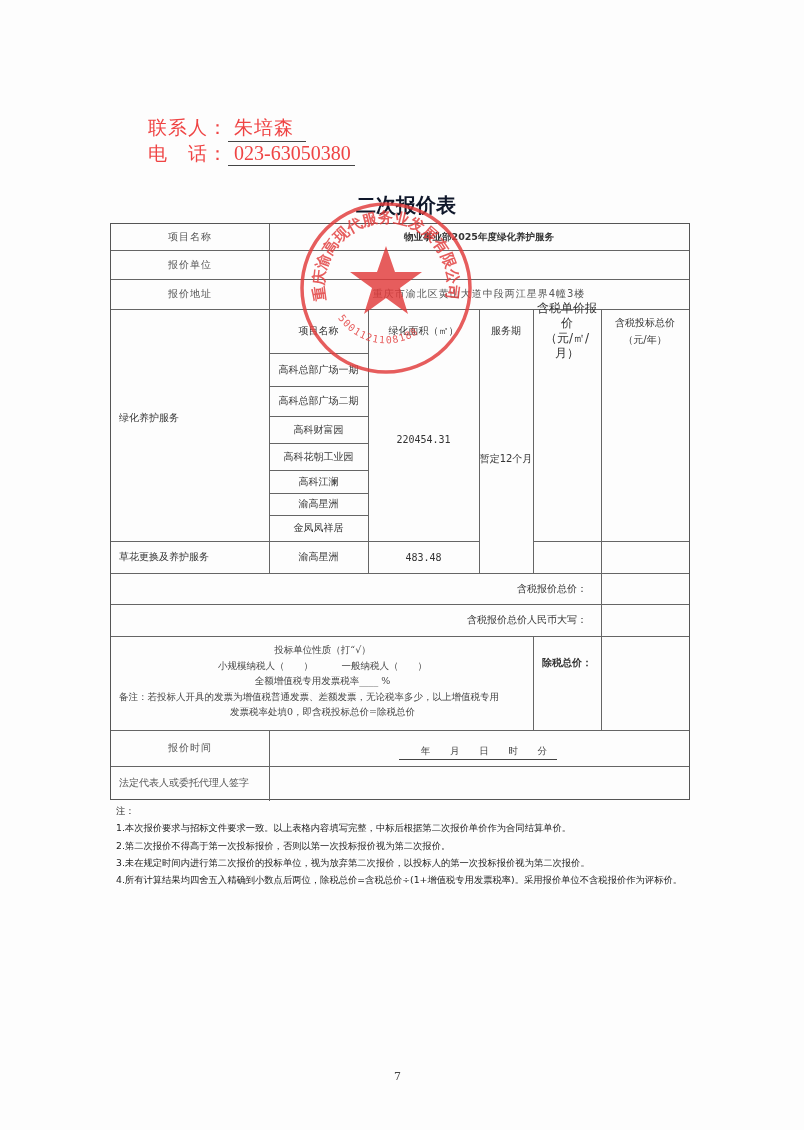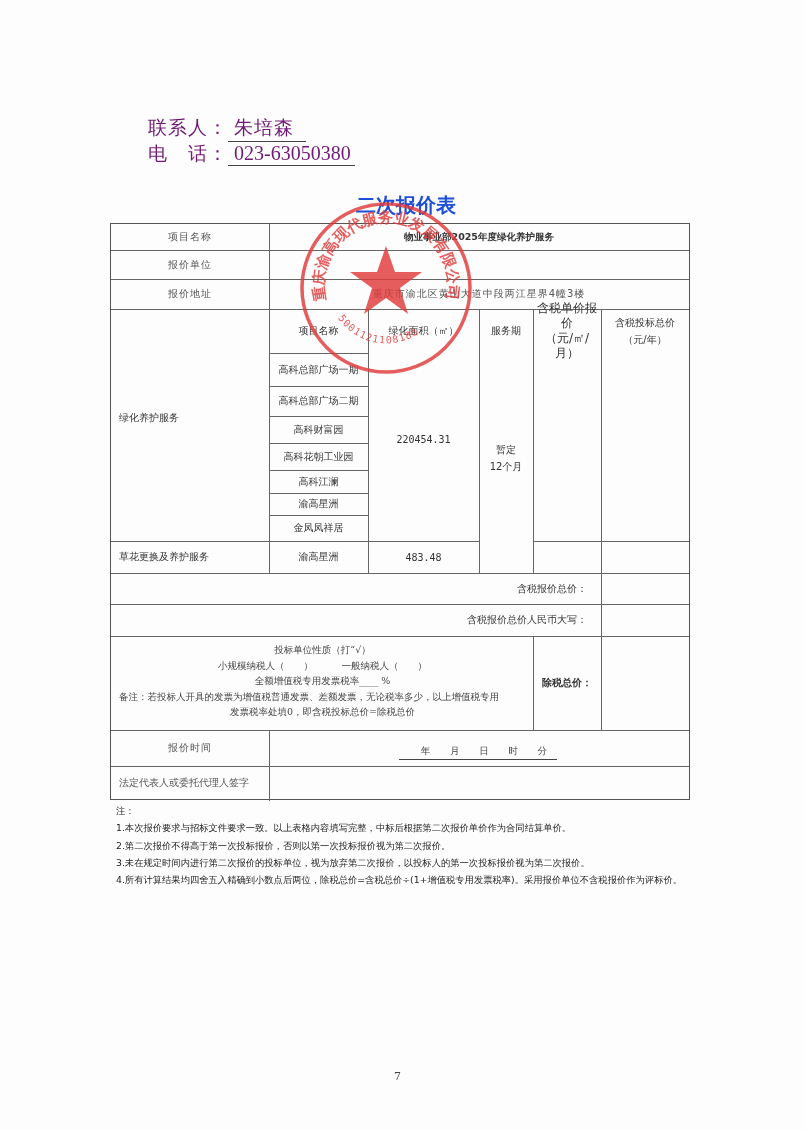--- a/index.html
+++ b/index.html
@@ -1,24 +1,24 @@
 <!DOCTYPE html>
 <html><head>
 <meta charset="utf-8">
 <style>
   html, body { margin:0; padding:0; }
   body { width:804px; height:1130px; background:#fdfdfd; position:relative; overflow:hidden;
          font-family:"DejaVu Serif","Liberation Serif",serif; color:#222; }
-  .contact { position:absolute; left:148px; font-family:"DejaVu Sans","Liberation Sans",sans-serif; font-size:19px; color:#701a75; letter-spacing:1px; }
+  .contact { position:absolute; left:148px; font-family:"DejaVu Sans","Liberation Sans",sans-serif; font-size:19px; color:#ef4444; letter-spacing:1px; }
   .contact .lbl { display:inline-block; width:80px; }
   .contact .val { display:inline-block; border-bottom:1.5px solid #444; padding:0 4px 0 6px; }
   #c1 { top:115px; }
   #c2 { top:141px; }
   #c2 .val { font-family:"Liberation Serif",serif; font-size:20px; letter-spacing:0; }
-  .title { position:absolute; top:192px; left:0; width:804px; text-align:center; font-size:20px; font-weight:bold; color:#1d4ed8;
+  .title { position:absolute; top:192px; left:0; width:804px; text-align:center; font-size:20px; font-weight:bold; color:#0f172a;
            font-family:Liberation Sans, sans-serif; padding-left:0; }
   .title span { display:inline-block; margin-left:8px; }
 
   .tbl { position:absolute; left:110px; top:223px; width:580px; height:577px; border:1.5px solid #555; box-sizing:border-box; }
   .cell { position:absolute; box-sizing:border-box; display:flex; align-items:center; justify-content:center; text-align:center;
           font-size:10px; color:#333; font-family:"DejaVu Sans","Liberation Sans",sans-serif; }
   .hl { position:absolute; height:0; border-top:1px solid #666; }
   .vl { position:absolute; width:0; border-left:1px solid #666; }
   .light { color:#555; letter-spacing:1px; }
   .left { justify-content:flex-start; padding-left:8px;text-align:center; }
@@ -106,21 +106,21 @@
     <span style="position:relative;top:-7px;">绿化养护服务</span>
   </div>
   <div class="cell" style="left:158px;top:129px;width:99px;height:33px;">高科总部广场一期</div>
   <div class="cell" style="left:158px;top:162px;width:99px;height:30px;">高科总部广场二期</div>
   <div class="cell" style="left:158px;top:192px;width:99px;height:27px;">高科财富园</div>
   <div class="cell" style="left:158px;top:219px;width:99px;height:27px;">高科花朝工业园</div>
   <div class="cell" style="left:158px;top:246px;width:99px;height:23px;">高科江澜</div>
   <div class="cell" style="left:158px;top:269px;width:99px;height:22px;">渝高星洲</div>
   <div class="cell" style="left:158px;top:291px;width:99px;height:26px;">金凤凤祥居</div>
   <div class="cell mono" style="left:257px;top:205px;width:111px;height:20px;">220454.31</div>
-  <div class="cell" style="left:368px;top:214px;width:54px;height:40px;flex-direction:column;line-height:17px;">
+  <div class="cell" style="left:368px;top:214px;width:54px;height:40px;flex-direction:row;line-height:17px;">
     <span>暂定</span>
     <span>12个月</span>
   </div>
   <div class="cell" style="left:422px;top:129px;width:68px;height:188px;"></div>
   <div class="cell" style="left:490px;top:129px;width:88px;height:188px;"></div>
 
   <div class="cell left" style="left:0;top:317px;width:158px;height:32px;">草花更换及养护服务</div>
   <div class="cell" style="left:158px;top:317px;width:99px;height:32px;">渝高星洲</div>
   <div class="cell mono" style="left:257px;top:317px;width:111px;height:32px;">483.48</div>
   <div class="cell" style="left:422px;top:317px;width:68px;height:32px;"></div>
@@ -131,21 +131,21 @@
   <div class="cell right" style="left:0;top:380px;width:490px;height:32px;">含税报价总价人民币大写：</div>
   <div class="cell" style="left:490px;top:380px;width:88px;height:32px;"></div>
 
   <div class="remark">
     <div>投标单位性质（打“√）</div>
     <div>小规模纳税人（　　）　　　一般纳税人（　　）</div>
     <div>全额增值税专用发票税率____ %</div>
     <div style="text-align:left;padding-left:8px;">备注：若投标人开具的发票为增值税普通发票、差额发票，无论税率多少，以上增值税专用</div>
     <div>发票税率处填0，即含税投标总价=除税总价</div>
   </div>
-  <div class="cell" style="left:422px;top:412px;width:68px;height:94px;font-weight:bold;font-family:Liberation Mono, monospace;">除税总价：</div>
+  <div class="cell" style="left:422px;top:392px;width:68px;height:94px;font-weight:bold;font-family:Liberation Mono, monospace;">除税总价：</div>
   <div class="cell" style="left:490px;top:412px;width:88px;height:94px;"></div>
 
   <div class="cell light" style="left:0;top:506px;width:158px;height:36px;">报价时间</div>
   <div class="timeline">
     <span>年</span>
     <span>月</span>
     <span>日</span>
     <span>时</span>
     <span>分</span>
   </div>

